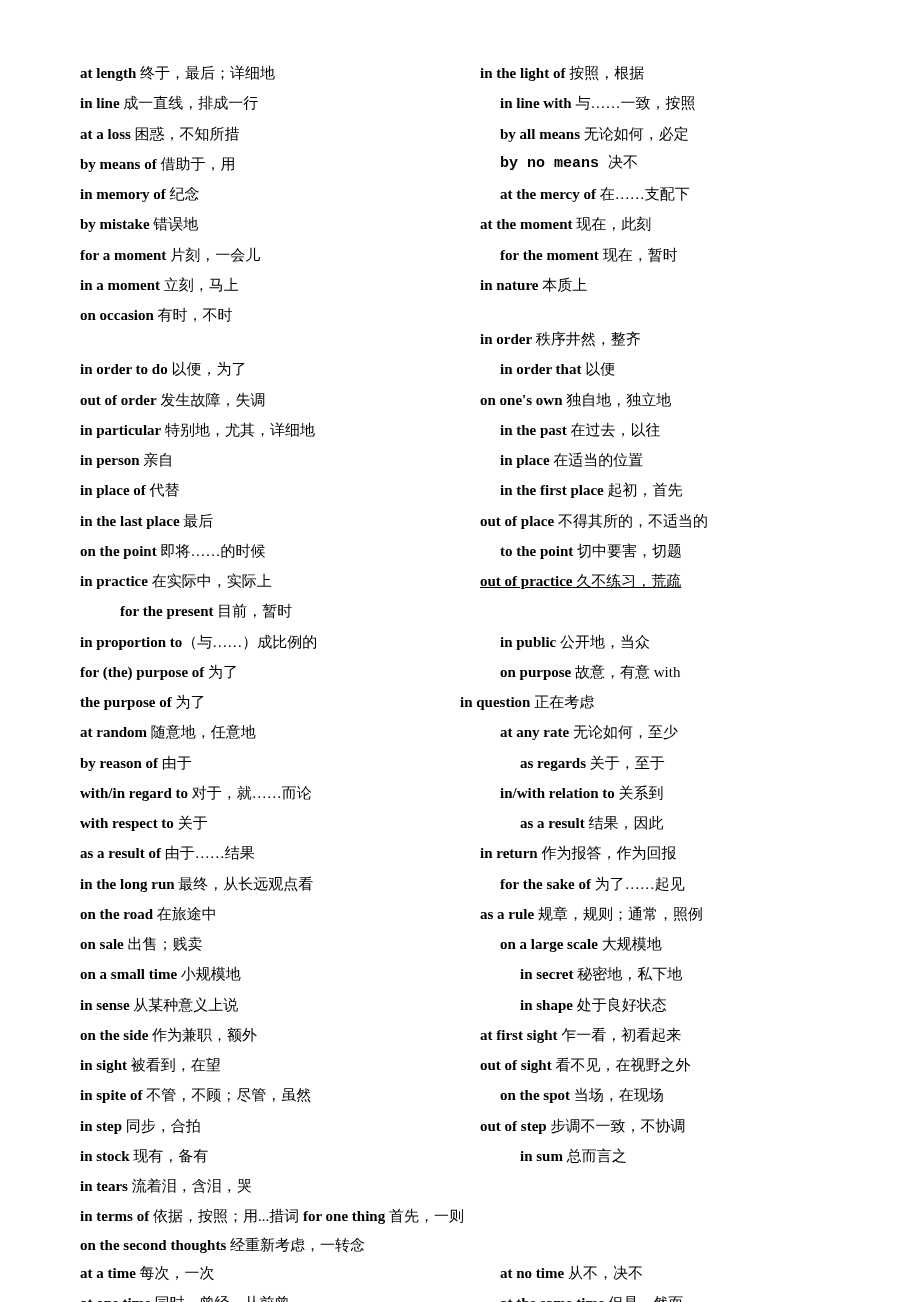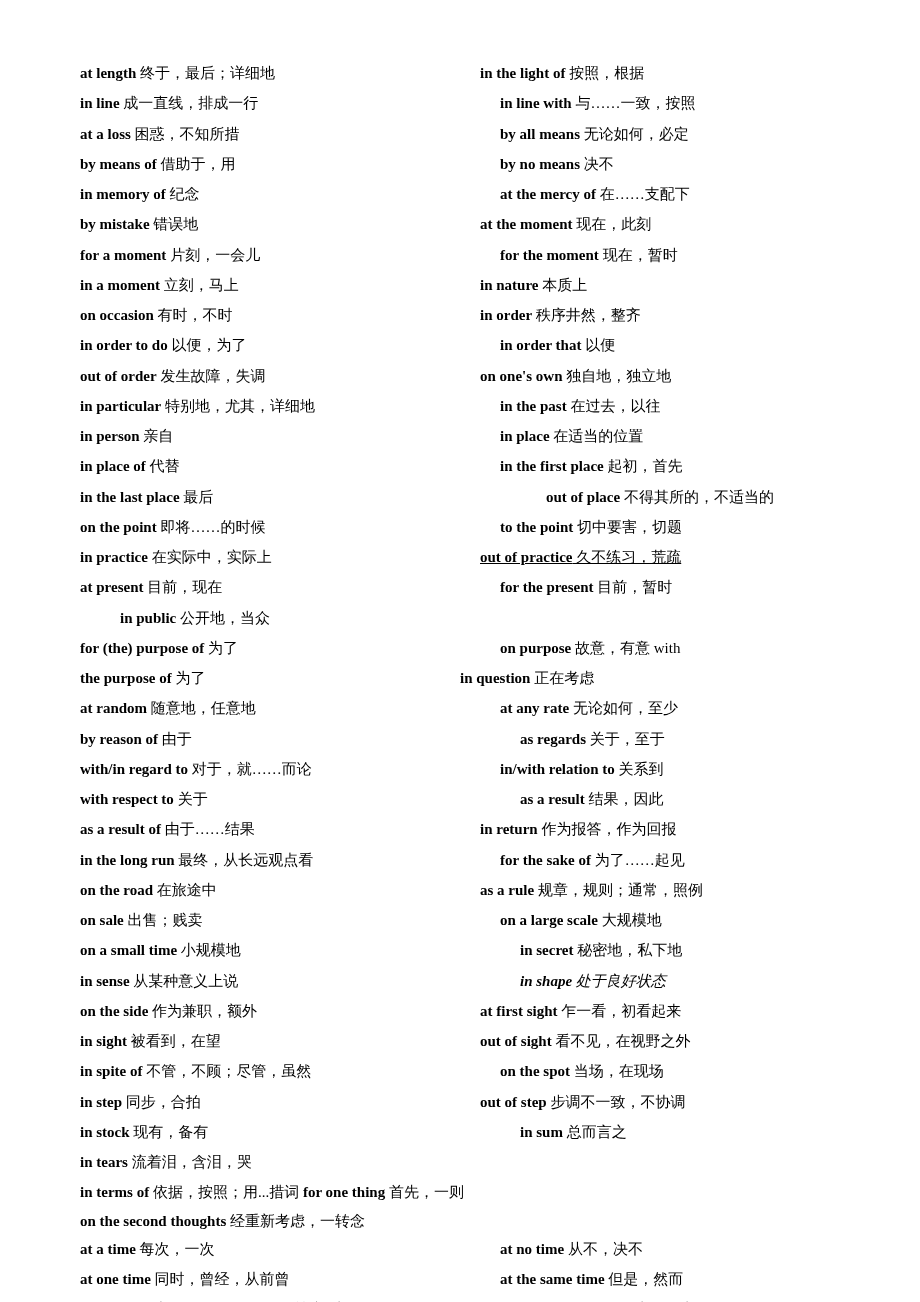--- a/index.html
+++ b/index.html
@@ -48,41 +48,41 @@
     <div class="two-col-row">
       <div class="col-left entry"><strong>in line</strong><span> 成一直线，排成一行</span></div>
       <div class="col-right entry" style="padding-left: 40px;"><strong>in line with</strong><span> 与……一致，按照</span></div>
     </div>
     <div class="two-col-row">
       <div class="col-left entry"><strong>at a loss</strong><span> 困惑，不知所措</span></div>
       <div class="col-right entry" style="padding-left: 40px;"><strong>by all means</strong><span> 无论如何，必定</span></div>
     </div>
     <div class="two-col-row">
       <div class="col-left entry"><strong>by means of</strong><span> 借助于，用</span></div>
-      <div class="col-right entry" style="padding-left: 40px;"><strong>by no means</strong><span> 决不</span></div>
+      <div class="col-right entry" style="padding-left: 40px; font-family: Liberation Mono, monospace;"><strong>by no means</strong><span> 决不</span></div>
     </div>
     <div class="two-col-row">
       <div class="col-left entry"><strong>in memory of</strong><span> 纪念</span></div>
       <div class="col-right entry" style="padding-left: 40px;"><strong>at the mercy of</strong><span> 在……支配下</span></div>
     </div>
     <div class="two-col-row">
       <div class="col-left entry"><strong>by mistake</strong><span> 错误地</span></div>
       <div class="col-right entry" style="padding-left: 20px;"><strong>at the moment</strong><span> 现在，此刻</span></div>
     </div>
     <div class="two-col-row">
       <div class="col-left entry"><strong>for a moment</strong><span> 片刻，一会儿</span></div>
       <div class="col-right entry" style="padding-left: 40px;"><strong>for the moment</strong><span> 现在，暂时</span></div>
     </div>
     <div class="two-col-row">
       <div class="col-left entry"><strong>in a moment</strong><span> 立刻，马上</span></div>
       <div class="col-right entry" style="padding-left: 20px;"><strong>in nature</strong><span> 本质上</span></div>
     </div>
     <div class="two-col-row">
       <div class="col-left entry"><strong>on occasion</strong><span> 有时，不时</span></div>
-      <div class="col-right entry" style="padding-left: 20px;"><strong>in order</strong><span> 秩序井然，整齐</span></div>
+      <div class="col-right entry" style="padding-left: 20px; margin-top: 24px;"><strong>in order</strong><span> 秩序井然，整齐</span></div>
     </div>
     <div class="two-col-row">
       <div class="col-left entry"><strong>in order to do</strong><span> 以便，为了</span></div>
       <div class="col-right entry" style="padding-left: 40px;"><strong>in order that</strong><span> 以便</span></div>
     </div>
     <div class="two-col-row">
       <div class="col-left entry"><strong>out of order</strong><span> 发生故障，失调</span></div>
       <div class="col-right entry" style="padding-left: 20px;"><strong>on one's own</strong><span> 独自地，独立地</span></div>
     </div>
     <div class="two-col-row">
@@ -92,35 +92,35 @@
     <div class="two-col-row">
       <div class="col-left entry"><strong>in person</strong><span> 亲自</span></div>
       <div class="col-right entry" style="padding-left: 40px;"><strong>in place</strong><span> 在适当的位置</span></div>
     </div>
     <div class="two-col-row">
       <div class="col-left entry"><strong>in place of</strong><span> 代替</span></div>
       <div class="col-right entry" style="padding-left: 40px;"><strong>in the first place</strong><span> 起初，首先</span></div>
     </div>
     <div class="two-col-row">
       <div class="col-left entry"><strong>in the last place</strong><span> 最后</span></div>
-      <div class="col-right entry" style="padding-left: 20px; text-align: center;"><strong>out of place</strong><span> 不得其所的，不适当的</span></div>
+      <div class="col-right entry" style="padding-left: 20px;"><strong>out of place</strong><span> 不得其所的，不适当的</span></div>
     </div>
     <div class="two-col-row">
       <div class="col-left entry"><strong>on the point</strong><span> 即将……的时候</span></div>
       <div class="col-right entry" style="padding-left: 40px;"><strong>to the point</strong><span> 切中要害，切题</span></div>
     </div>
     <div class="two-col-row">
       <div class="col-left entry"><strong>in practice</strong><span> 在实际中，实际上</span></div>
       <div class="col-right entry" style="padding-left: 20px; text-decoration: underline;"><strong>out of practice</strong><span> 久不练习，荒疏</span></div>
     </div>
     <div class="two-col-row">
-      <div class="col-left entry"><strong>at present</strong><span> 目前，现在</span></div>
       <div class="col-right entry" style="padding-left: 40px;"><strong>for the present</strong><span> 目前，暂时</span></div>
     </div>
     <div class="two-col-row">
+      <div class="col-left entry"><strong>in proportion to</strong><span>（与……）成比例的</span></div>
       <div class="col-right entry" style="padding-left: 40px;"><strong>in public</strong><span> 公开地，当众</span></div>
     </div>
     <div class="two-col-row">
       <div class="col-left entry"><strong>for (the) purpose of</strong><span> 为了</span></div>
       <div class="col-right entry" style="padding-left: 40px;"><strong>on purpose</strong><span> 故意，有意</span><span>    with</span></div>
     </div>
     <div class="two-col-row">
       <div class="col-left entry"><strong>the purpose of</strong><span> 为了</span></div>
       <div class="col-right entry" style="padding-left: 0px;"><strong>in question</strong><span> 正在考虑</span></div>
     </div>
@@ -155,21 +155,21 @@
     <div class="two-col-row">
       <div class="col-left entry"><strong>on sale</strong><span> 出售；贱卖</span></div>
       <div class="col-right entry" style="padding-left: 40px;"><strong>on a large scale</strong><span> 大规模地</span></div>
     </div>
     <div class="two-col-row">
       <div class="col-left entry"><strong>on a small time</strong><span> 小规模地</span></div>
       <div class="col-right entry" style="padding-left: 60px;"><strong>in secret</strong><span> 秘密地，私下地</span></div>
     </div>
     <div class="two-col-row">
       <div class="col-left entry"><strong>in sense</strong><span> 从某种意义上说</span></div>
-      <div class="col-right entry" style="padding-left: 60px; font-style: italic;"><strong>in shape</strong><span> 处于良好状态</span></div>
+      <div class="col-right entry" style="padding-left: 60px;"><strong>in shape</strong><span> 处于良好状态</span></div>
     </div>
     <div class="two-col-row">
       <div class="col-left entry"><strong>on the side</strong><span> 作为兼职，额外</span></div>
       <div class="col-right entry" style="padding-left: 20px;"><strong>at first sight</strong><span> 乍一看，初看起来</span></div>
     </div>
     <div class="two-col-row">
       <div class="col-left entry"><strong>in sight</strong><span> 被看到，在望</span></div>
       <div class="col-right entry" style="padding-left: 20px;"><strong>out of sight</strong><span> 看不见，在视野之外</span></div>
     </div>
     <div class="two-col-row">

